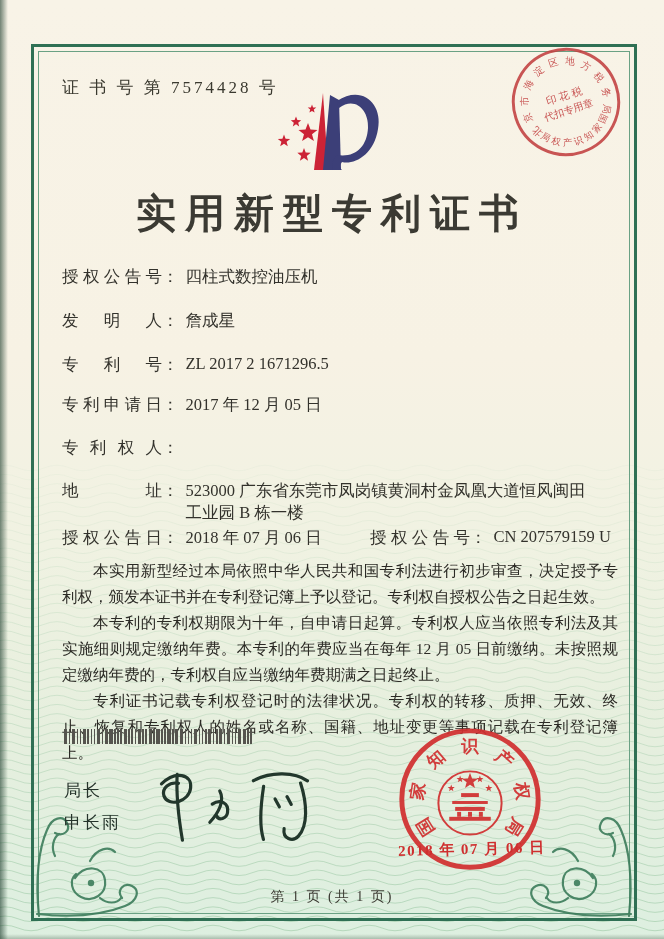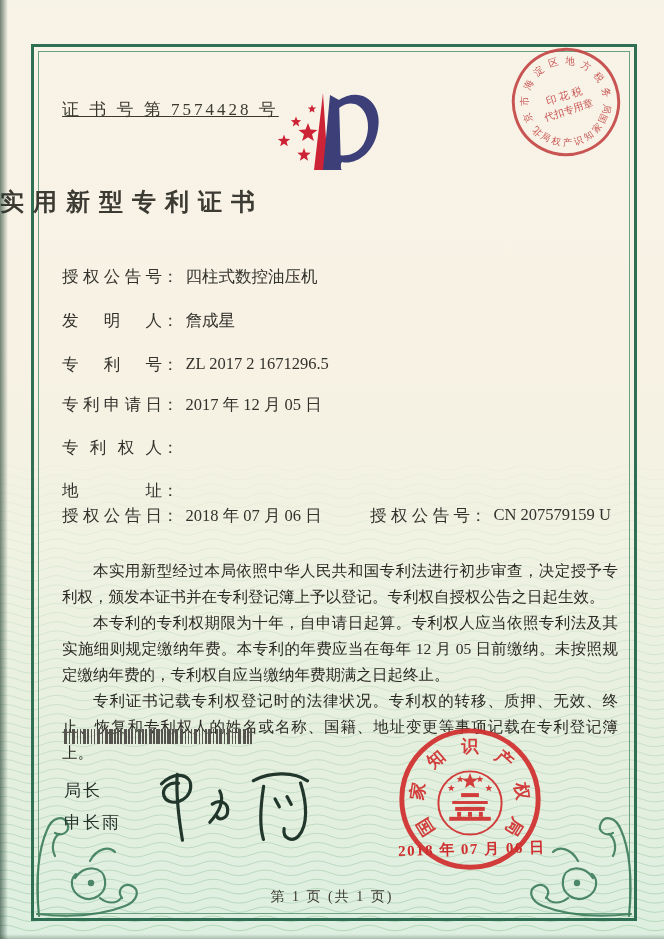--- a/index.html
+++ b/index.html
@@ -12,24 +12,24 @@
   .frame-outer{position:absolute;left:31px;top:44px;right:27px;bottom:18px;border:3px solid #2f7054;z-index:2;}
   .frame-inner{position:absolute;left:38px;top:51px;right:34px;bottom:25px;border:1px solid #6aa184;z-index:2;}
   .flourish{position:absolute;z-index:3;}
   .flourish.br{right:31px;bottom:21px;}
   .flourish.bl{left:35px;bottom:21px;transform:scaleX(-1);}
   .left-edge{position:absolute;left:0;top:0;bottom:0;width:8px;z-index:7;
     background:linear-gradient(90deg,rgba(24,56,40,.6),rgba(24,56,40,0));}
   .bottom-edge{position:absolute;left:0;right:0;bottom:0;height:5px;z-index:7;
     background:linear-gradient(0deg,rgba(50,75,55,.3),rgba(50,75,55,0));}
 
-  .cert-no{position:absolute;left:62px;top:98px;z-index:4;font-size:17px;letter-spacing:3px;color:#3a392f;text-decoration:underline;}
+  .cert-no{position:absolute;left:62px;top:76px;z-index:4;font-size:17px;letter-spacing:3px;color:#3a392f;}
   .logo{position:absolute;left:262px;top:80px;z-index:4;}
-  .doc-title{position:absolute;left:0;right:0;top:186px;z-index:4;
-    font-size:24px;font-weight:700;letter-spacing:9px;color:#3b3a33;}
+  .doc-title{position:absolute;left:0;right:0;top:186px;z-index:4;text-align:center;
+    font-size:40px;font-weight:700;letter-spacing:9px;color:#3b3a33;}
 
   .fields{position:absolute;left:62px;top:266px;right:40px;z-index:4;font-size:16.5px;color:#33322c;}
   .field-row{display:flex;align-items:flex-start;position:relative;}
   .field-label{width:100px;flex:none;text-align:justify;text-align-last:justify;}
   .colon{flex:none;margin-right:7px;}
   .field-value{white-space:pre-line;}
   .mb-a{margin-bottom:22px;} .mb-b{margin-bottom:18px;} .mb-c{margin-bottom:21px;} .mb-d{margin-bottom:3px;}
   .grant-right{position:absolute;left:308px;top:0;display:flex;}
 
   .paragraphs{position:absolute;left:62px;right:46px;top:558px;z-index:4;
@@ -174,20 +174,22 @@
       <span class="colon">：</span>
       <span class="field-value">2017 年 12 月 05 日</span>
     </div>
     <div class="field-row mb-c">
       <span class="field-label">专利权人</span>
       <span class="colon">：</span>
     </div>
     <div class="field-row mb-d">
       <span class="field-label">地址</span>
       <span class="colon">：</span>
+      <span class="field-value">523000  广东省东莞市凤岗镇黄洞村金凤凰大道恒风闽田
+工业园 B 栋一楼</span>
     </div>
     <div class="field-row">
       <span class="field-label">授权公告日</span>
       <span class="colon">：</span>
       <span class="field-value">2018 年 07 月 06 日</span>
       <span class="grant-right">
         <span class="field-label">授权公告号</span>
         <span class="colon">：</span>
         <span class="field-value">CN 207579159 U</span>
       </span>

